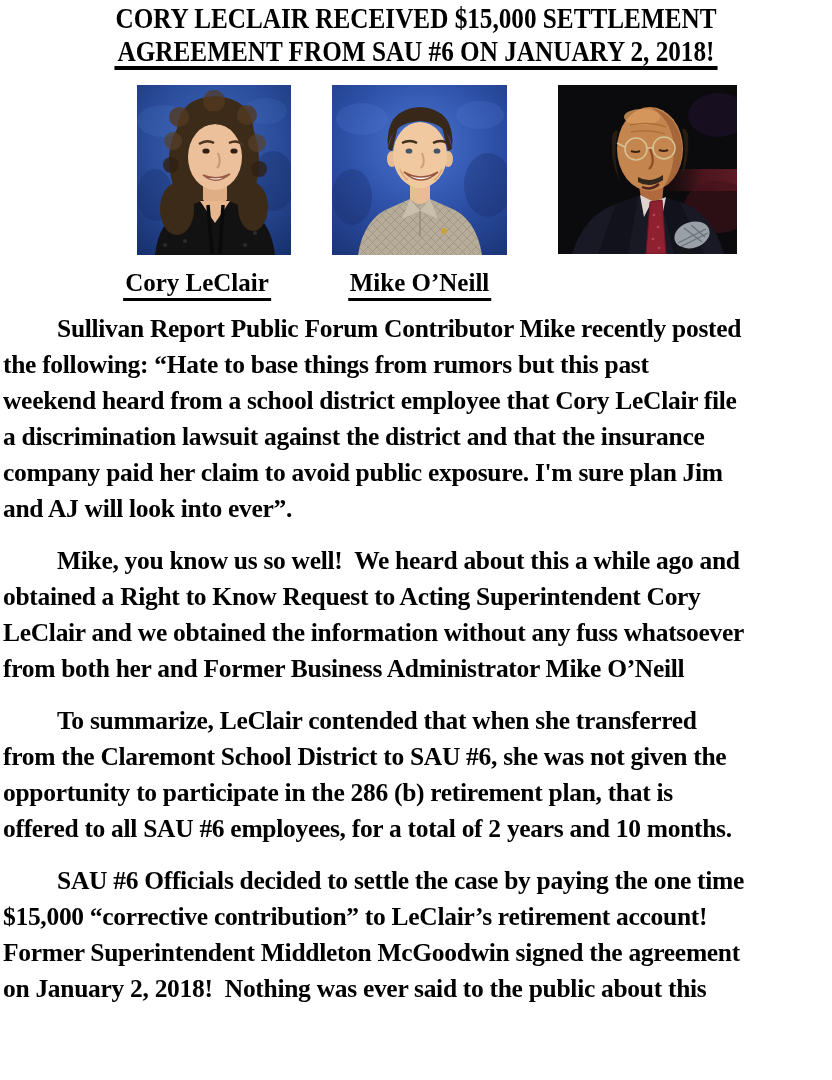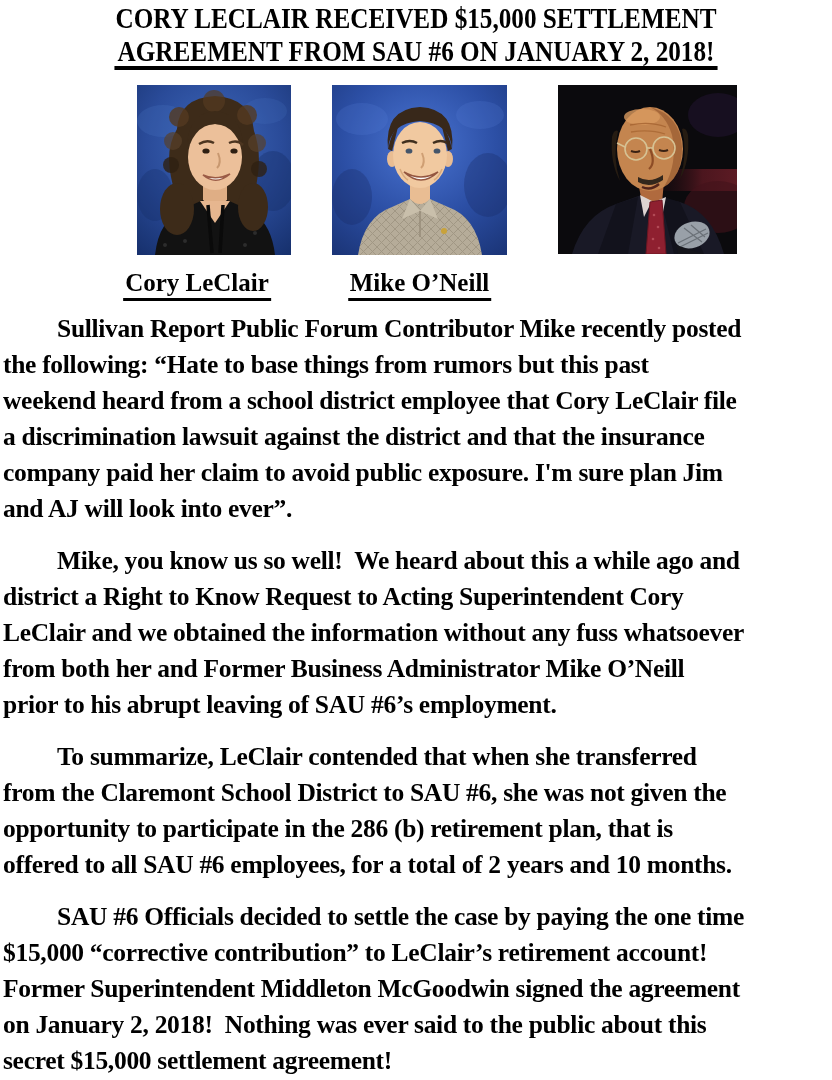--- a/index.html
+++ b/index.html
@@ -218,33 +218,31 @@
       <div class="para">
         <div class="line first">Sullivan Report Public Forum Contributor Mike recently posted</div>
         <div class="line">the following: “Hate to base things from rumors but this past</div>
         <div class="line">weekend heard from a school district employee that Cory LeClair file</div>
         <div class="line">a discrimination lawsuit against the district and that the insurance</div>
         <div class="line">company paid her claim to avoid public exposure. I'm sure plan Jim</div>
         <div class="line">and AJ will look into ever”.</div>
       </div>
       <div class="para">
         <div class="line first">Mike, you know us so well!  We heard about this a while ago and</div>
-        <div class="line">district a Right to Know Request to Acting Superintendent Cory</div>
+        <div class="line">obtained a Right to Know Request to Acting Superintendent Cory</div>
         <div class="line">LeClair and we obtained the information without any fuss whatsoever</div>
         <div class="line">from both her and Former Business Administrator Mike O’Neill</div>
-        <div class="line">prior to his abrupt leaving of SAU #6’s employment.</div>
       </div>
       <div class="para">
         <div class="line first">To summarize, LeClair contended that when she transferred</div>
         <div class="line">from the Claremont School District to SAU #6, she was not given the</div>
         <div class="line">opportunity to participate in the 286 (b) retirement plan, that is</div>
         <div class="line">offered to all SAU #6 employees, for a total of 2 years and 10 months.</div>
       </div>
       <div class="para">
         <div class="line first">SAU #6 Officials decided to settle the case by paying the one time</div>
         <div class="line">$15,000 “corrective contribution” to LeClair’s retirement account!</div>
         <div class="line">Former Superintendent Middleton McGoodwin signed the agreement</div>
         <div class="line">on January 2, 2018!  Nothing was ever said to the public about this</div>
-        <div class="line">secret $15,000 settlement agreement!</div>
       </div>
     </div>
 
 </div>
 
 </body></html>

